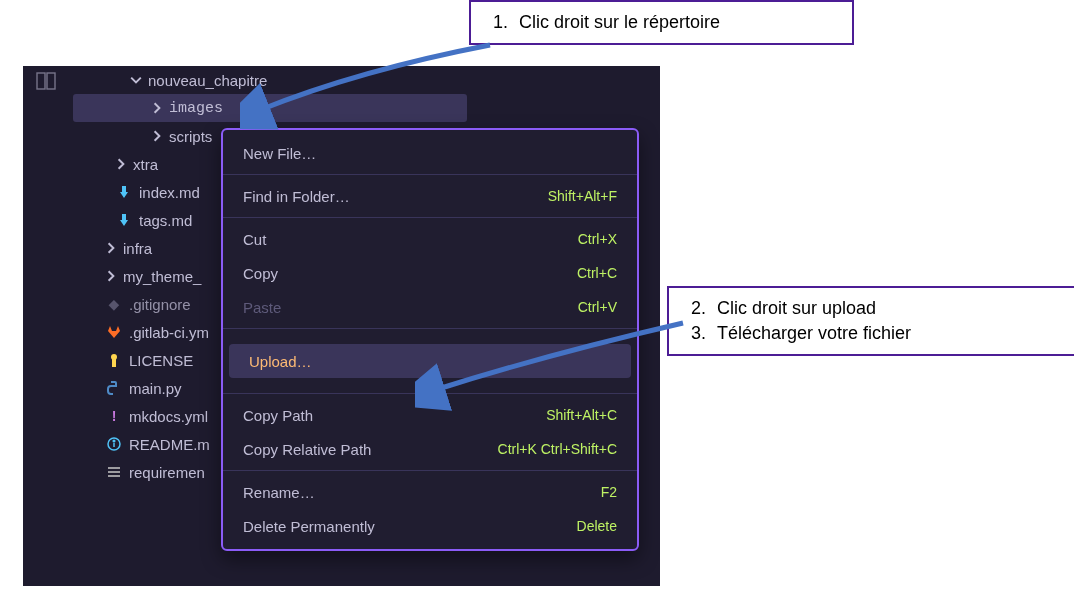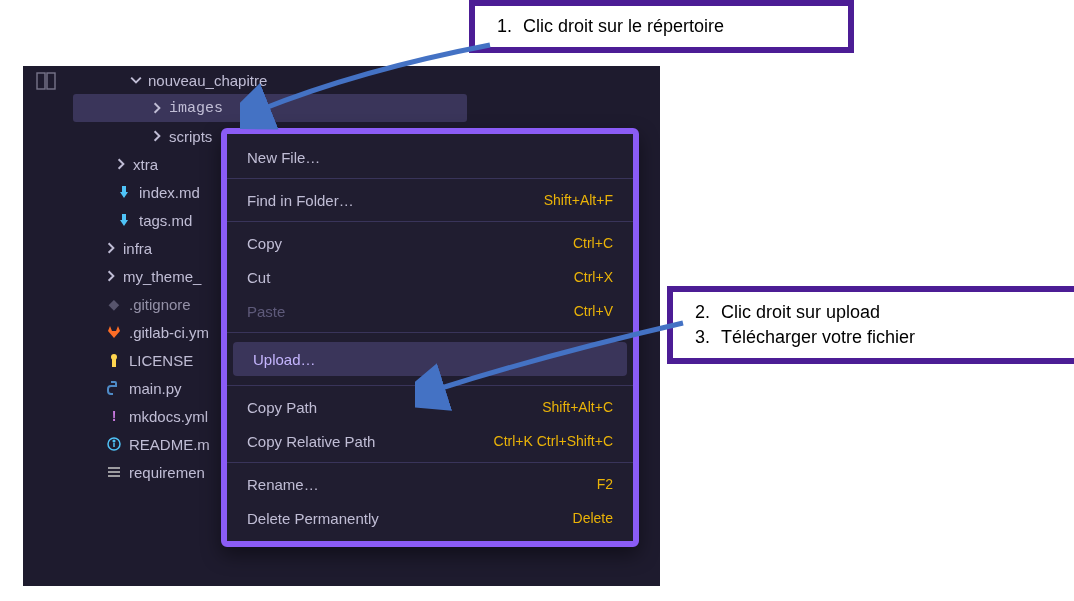--- a/index.html
+++ b/index.html
@@ -11,21 +11,21 @@
     background: #ffffff;
     font-family: "Segoe UI", Arial, sans-serif;
     font-size: 15px;
     position: relative;
     overflow: hidden;
   }
 
   
   .annot {
     position: absolute;
-    border: 6px solid #4c1d95;
+    border: 2px solid #4c1d95;
     background: #fff;
     color: #000;
     font-size: 18px;
     line-height: 1.4;
   }
   .annot ol {
     margin: 8px 22px 8px 42px;
     padding: 0;
   }
   .annot li {
@@ -102,42 +102,42 @@
   .dim { opacity:.72 }
   .pl1{padding-left:55px} .pl2{padding-left:76px} .pl0{padding-left:40px} .plr{padding-left:30px}
 
   
   #menu {
     position: absolute;
     left: 198px;
     top: 62px;
     width: 418px;
     background: #201d30;
-    border: 6px solid #8b5cf6;
+    border: 2px solid #8b5cf6;
     border-radius: 6px;
     box-shadow: 0 8px 20px rgba(0,0,0,.45);
     padding: 6px 0;
   }
   .mi {
     display: flex;
     align-items: center;
     justify-content: space-between;
     padding: 0 20px;
     height: 34px;
     color: #c0bdd5;
   }
   .mi.dimmed { color:#5e5a7a }
   .mi.hl {
     background:#3a355a;
-    color:#c4b5fd;
-    margin: 9px 6px;
+    color:#fdba74;
+    margin: 15px 6px;
     border-radius: 4px;
   }
   .sep { height:1px; background:#39345a; margin:4px 0; }
-  .sc { color:#eab308; font-size:14px }
+  .sc { color:#bef264; font-size:14px }
 
   
   svg.arrow {
     position: absolute;
     pointer-events: none;
   }
 
   
   .c-md   { color:#4fc3f7 }
   .c-git  { color:#6d6a85 }
@@ -318,26 +318,26 @@
       <span>New File…</span>
       <span class="sc"></span>
     </div>
     <div class="sep"></div>
     <div class="mi">
       <span>Find in Folder…</span>
       <span class="sc">Shift+Alt+F</span>
     </div>
     <div class="sep"></div>
     <div class="mi">
+      <span>Cut</span>
+      <span class="sc">Ctrl+X</span>
+    </div>
+    <div class="mi">
       <span>Copy</span>
       <span class="sc">Ctrl+C</span>
-    </div>
-    <div class="mi">
-      <span>Cut</span>
-      <span class="sc">Ctrl+X</span>
     </div>
     <div class="mi dimmed">
       <span>Paste</span>
       <span class="sc">Ctrl+V</span>
     </div>
     <div class="sep"></div>
     <div class="mi hl">
       <span>Upload…</span>
       <span class="sc"></span>
     </div>

